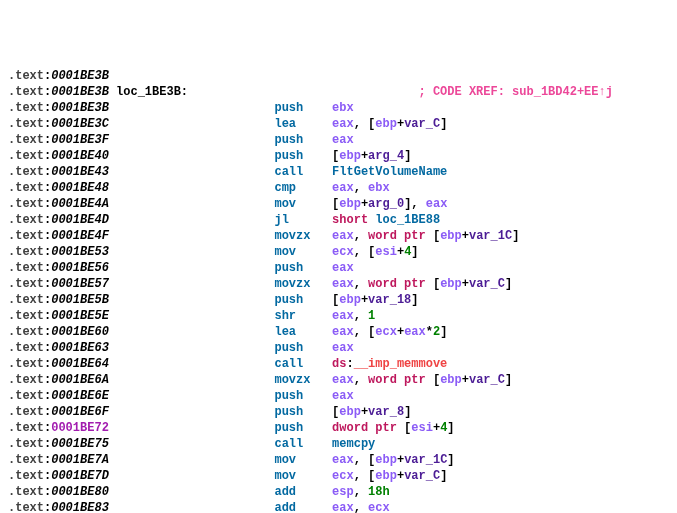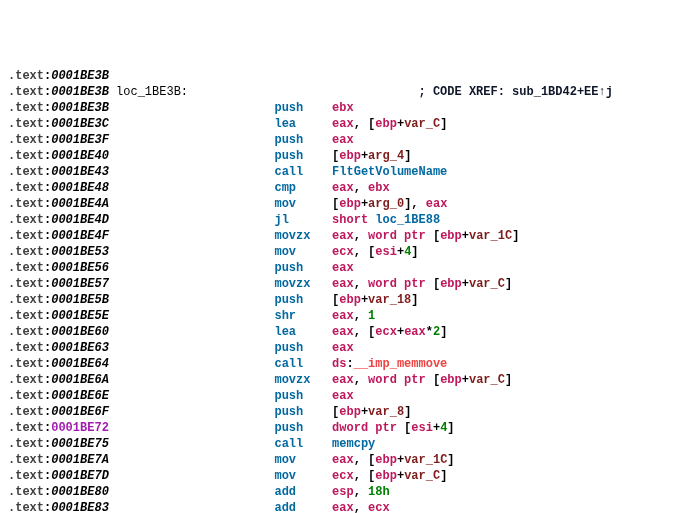--- a/index.html
+++ b/index.html
@@ -9,28 +9,28 @@
     font-family: "Courier New", Consolas, monospace;
     font-size: 12px;
     line-height: 16px;
     white-space: pre;
     font-weight: bold;
   }
   .seg { color: #404040; }
   .addr-blue { color: #a21caf; }
   .addr-black { color: #000000; font-style: italic; }
   .mnem { color: #0369a1; }
-  .reg { color: #be185d; }
-  .sym { color: #7f1d1d; }
+  .reg { color: #8b5cf6; }
+  .sym { color: #4c1d95; }
   .func { color: #0369a1; }
   .imp { color: #ef4444; }
   .keyword { color: #be185d; }
-  .label { color: #000000; font-weight: normal; }
+  .label { color: #000000; font-weight: bold; }
   .num { color: #008000; }
-  .xref { color: #0f172a; }
+  .xref { color: #ec4899; }
   .punct { color: #000000; }
   .line { display: block; }
 </style>
 </head>
 <body>
 
 
 
 <div id="disasm"><span class="line"><span class="seg">.text</span><span class="punct">:</span><span class="addr-black">0001BE3B</span> </span><span class="line"><span class="seg">.text</span><span class="punct">:</span><span class="addr-black">0001BE3B</span> <span class="label">loc_1BE3B:</span>                                <span class="xref">; CODE XREF: sub_1BD42+EE↑j</span></span><span class="line"><span class="seg">.text</span><span class="punct">:</span><span class="addr-black">0001BE3B</span>                       <span class="mnem">push</span>    <span class="reg">ebx</span></span><span class="line"><span class="seg">.text</span><span class="punct">:</span><span class="addr-black">0001BE3C</span>                       <span class="mnem">lea</span>     <span class="reg">eax</span><span class="punct">, [</span><span class="reg">ebp</span><span class="punct">+</span><span class="sym">var_C</span><span class="punct">]</span></span><span class="line"><span class="seg">.text</span><span class="punct">:</span><span class="addr-black">0001BE3F</span>                       <span class="mnem">push</span>    <span class="reg">eax</span></span><span class="line"><span class="seg">.text</span><span class="punct">:</span><span class="addr-black">0001BE40</span>                       <span class="mnem">push</span>    <span class="punct">[</span><span class="reg">ebp</span><span class="punct">+</span><span class="sym">arg_4</span><span class="punct">]</span></span><span class="line"><span class="seg">.text</span><span class="punct">:</span><span class="addr-black">0001BE43</span>                       <span class="mnem">call</span>    <span class="func">FltGetVolumeName</span></span><span class="line"><span class="seg">.text</span><span class="punct">:</span><span class="addr-black">0001BE48</span>                       <span class="mnem">cmp</span>     <span class="reg">eax</span><span class="punct">, </span><span class="reg">ebx</span></span><span class="line"><span class="seg">.text</span><span class="punct">:</span><span class="addr-black">0001BE4A</span>                       <span class="mnem">mov</span>     <span class="punct">[</span><span class="reg">ebp</span><span class="punct">+</span><span class="sym">arg_0</span><span class="punct">], </span><span class="reg">eax</span></span><span class="line"><span class="seg">.text</span><span class="punct">:</span><span class="addr-black">0001BE4D</span>                       <span class="mnem">jl</span>      <span class="keyword">short</span><span class="punct"> </span><span class="func">loc_1BE88</span></span><span class="line"><span class="seg">.text</span><span class="punct">:</span><span class="addr-black">0001BE4F</span>                       <span class="mnem">movzx</span>   <span class="reg">eax</span><span class="punct">, </span><span class="keyword">word ptr</span><span class="punct"> [</span><span class="reg">ebp</span><span class="punct">+</span><span class="sym">var_1C</span><span class="punct">]</span></span><span class="line"><span class="seg">.text</span><span class="punct">:</span><span class="addr-black">0001BE53</span>                       <span class="mnem">mov</span>     <span class="reg">ecx</span><span class="punct">, [</span><span class="reg">esi</span><span class="punct">+</span><span class="num">4</span><span class="punct">]</span></span><span class="line"><span class="seg">.text</span><span class="punct">:</span><span class="addr-black">0001BE56</span>                       <span class="mnem">push</span>    <span class="reg">eax</span></span><span class="line"><span class="seg">.text</span><span class="punct">:</span><span class="addr-black">0001BE57</span>                       <span class="mnem">movzx</span>   <span class="reg">eax</span><span class="punct">, </span><span class="keyword">word ptr</span><span class="punct"> [</span><span class="reg">ebp</span><span class="punct">+</span><span class="sym">var_C</span><span class="punct">]</span></span><span class="line"><span class="seg">.text</span><span class="punct">:</span><span class="addr-black">0001BE5B</span>                       <span class="mnem">push</span>    <span class="punct">[</span><span class="reg">ebp</span><span class="punct">+</span><span class="sym">var_18</span><span class="punct">]</span></span><span class="line"><span class="seg">.text</span><span class="punct">:</span><span class="addr-black">0001BE5E</span>                       <span class="mnem">shr</span>     <span class="reg">eax</span><span class="punct">, </span><span class="num">1</span></span><span class="line"><span class="seg">.text</span><span class="punct">:</span><span class="addr-black">0001BE60</span>                       <span class="mnem">lea</span>     <span class="reg">eax</span><span class="punct">, [</span><span class="reg">ecx</span><span class="punct">+</span><span class="reg">eax</span><span class="punct">*</span><span class="num">2</span><span class="punct">]</span></span><span class="line"><span class="seg">.text</span><span class="punct">:</span><span class="addr-black">0001BE63</span>                       <span class="mnem">push</span>    <span class="reg">eax</span></span><span class="line"><span class="seg">.text</span><span class="punct">:</span><span class="addr-black">0001BE64</span>                       <span class="mnem">call</span>    <span class="keyword">ds</span><span class="punct">:</span><span class="imp">__imp_memmove</span></span><span class="line"><span class="seg">.text</span><span class="punct">:</span><span class="addr-black">0001BE6A</span>                       <span class="mnem">movzx</span>   <span class="reg">eax</span><span class="punct">, </span><span class="keyword">word ptr</span><span class="punct"> [</span><span class="reg">ebp</span><span class="punct">+</span><span class="sym">var_C</span><span class="punct">]</span></span><span class="line"><span class="seg">.text</span><span class="punct">:</span><span class="addr-black">0001BE6E</span>                       <span class="mnem">push</span>    <span class="reg">eax</span></span><span class="line"><span class="seg">.text</span><span class="punct">:</span><span class="addr-black">0001BE6F</span>                       <span class="mnem">push</span>    <span class="punct">[</span><span class="reg">ebp</span><span class="punct">+</span><span class="sym">var_8</span><span class="punct">]</span></span><span class="line"><span class="seg">.text</span><span class="punct">:</span><span class="addr-blue">0001BE72</span>                       <span class="mnem">push</span>    <span class="keyword">dword ptr</span><span class="punct"> [</span><span class="reg">esi</span><span class="punct">+</span><span class="num">4</span><span class="punct">]</span></span><span class="line"><span class="seg">.text</span><span class="punct">:</span><span class="addr-black">0001BE75</span>                       <span class="mnem">call</span>    <span class="func">memcpy</span></span><span class="line"><span class="seg">.text</span><span class="punct">:</span><span class="addr-black">0001BE7A</span>                       <span class="mnem">mov</span>     <span class="reg">eax</span><span class="punct">, [</span><span class="reg">ebp</span><span class="punct">+</span><span class="sym">var_1C</span><span class="punct">]</span></span><span class="line"><span class="seg">.text</span><span class="punct">:</span><span class="addr-black">0001BE7D</span>                       <span class="mnem">mov</span>     <span class="reg">ecx</span><span class="punct">, [</span><span class="reg">ebp</span><span class="punct">+</span><span class="sym">var_C</span><span class="punct">]</span></span><span class="line"><span class="seg">.text</span><span class="punct">:</span><span class="addr-black">0001BE80</span>                       <span class="mnem">add</span>     <span class="reg">esp</span><span class="punct">, </span><span class="num">18h</span></span><span class="line"><span class="seg">.text</span><span class="punct">:</span><span class="addr-black">0001BE83</span>                       <span class="mnem">add</span>     <span class="reg">eax</span><span class="punct">, </span><span class="reg">ecx</span></span></div>
 

